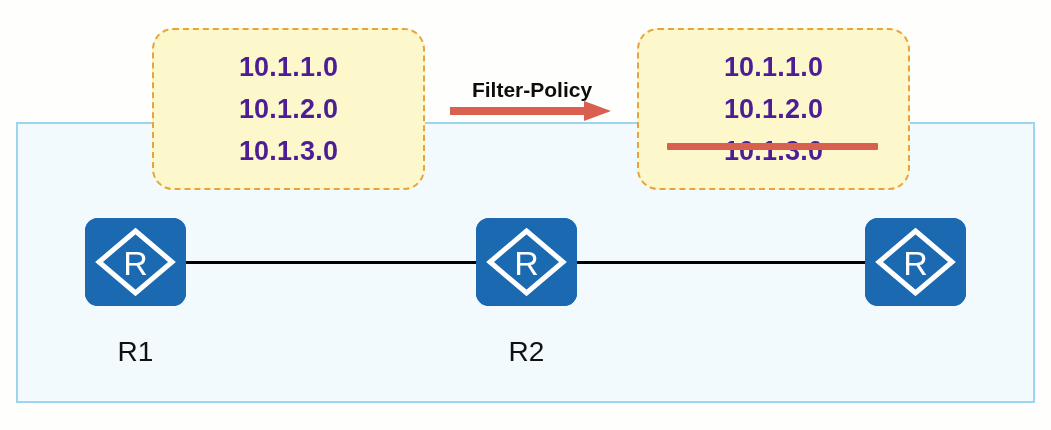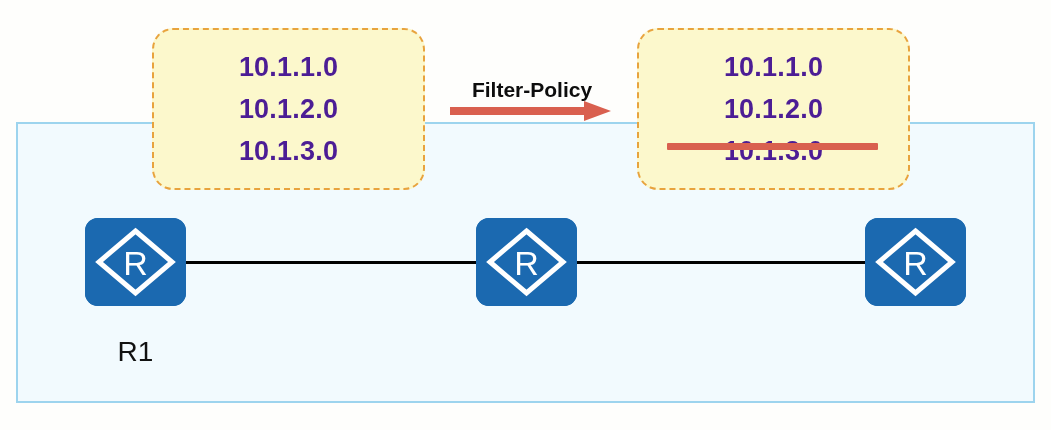--- a/index.html
+++ b/index.html
@@ -161,20 +161,21 @@
   </div>
 
   <div class="router router-r2">
     <div class="router-icon">
       <svg width="101" height="88" viewBox="0 0 101 88">
         <rect x="0" y="0" width="101" height="88" rx="13" fill="#1b69b0"></rect>
         <path d="M50.5 13 L87 44 L50.5 75 L14 44 Z" fill="none" stroke="#ffffff" stroke-width="5"></path>
         <text x="50.5" y="57" text-anchor="middle" font-family="Liberation Sans, sans-serif" font-size="34" fill="#ffffff">R</text>
       </svg>
     </div>
+    <div class="router-label">R2</div>
   </div>
 
   <div class="router router-r3">
     <div class="router-icon">
       <svg width="101" height="88" viewBox="0 0 101 88">
         <rect x="0" y="0" width="101" height="88" rx="13" fill="#1b69b0"></rect>
         <path d="M50.5 13 L87 44 L50.5 75 L14 44 Z" fill="none" stroke="#ffffff" stroke-width="5"></path>
         <text x="50.5" y="57" text-anchor="middle" font-family="Liberation Sans, sans-serif" font-size="34" fill="#ffffff">R</text>
       </svg>
     </div>

